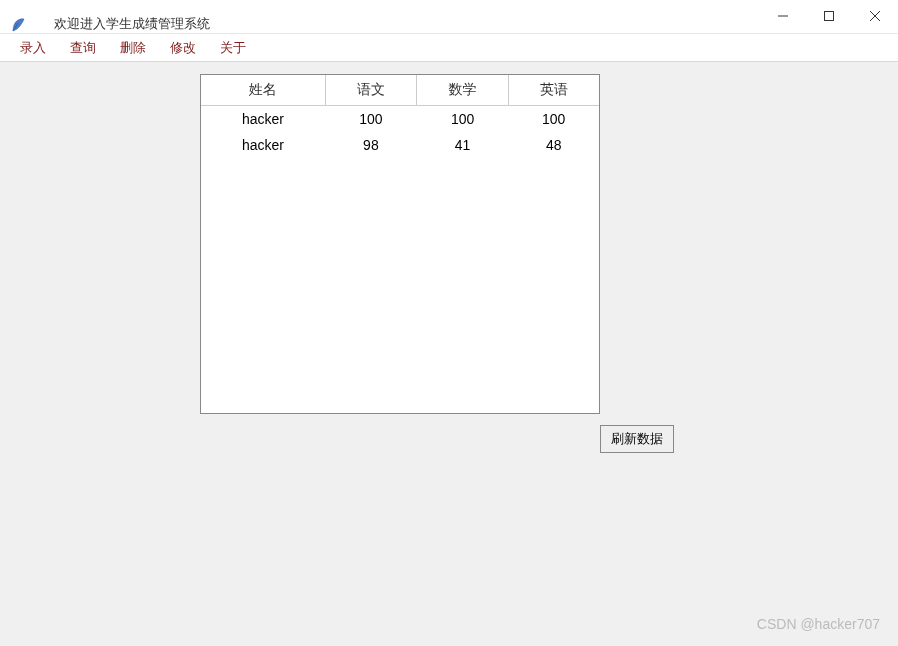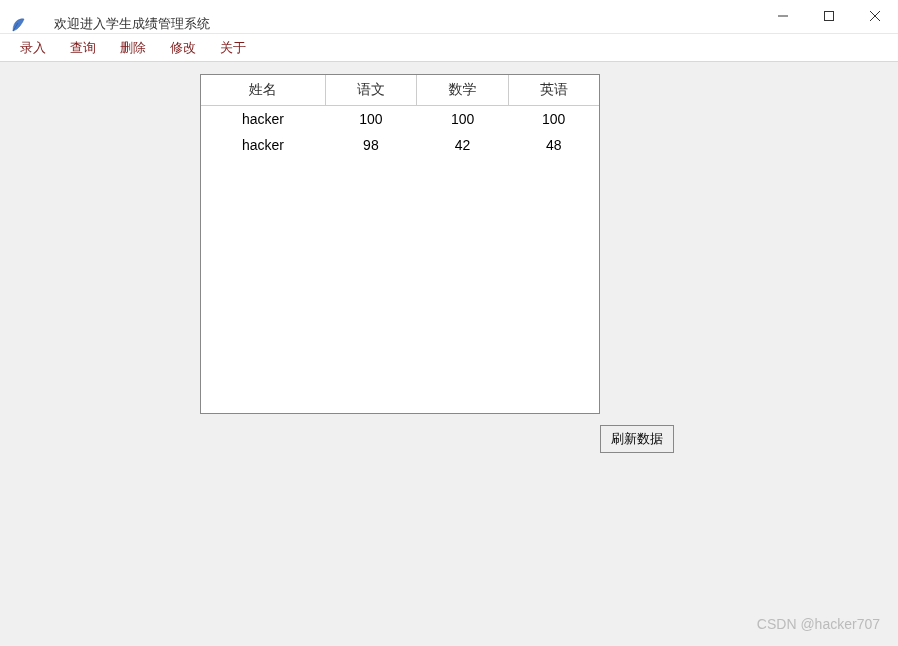--- a/index.html
+++ b/index.html
@@ -181,21 +181,21 @@
         <tbody>
           <tr>
             <td>hacker</td>
             <td>100</td>
             <td>100</td>
             <td>100</td>
           </tr>
           <tr>
             <td>hacker</td>
             <td>98</td>
-            <td>42</td>
+            <td>41</td>
             <td>48</td>
           </tr>
         </tbody>
       </table>
     </div>
 
     <button class="refresh-btn">刷新数据</button>
 
     <div class="watermark">CSDN @hacker707</div>
   </div>

